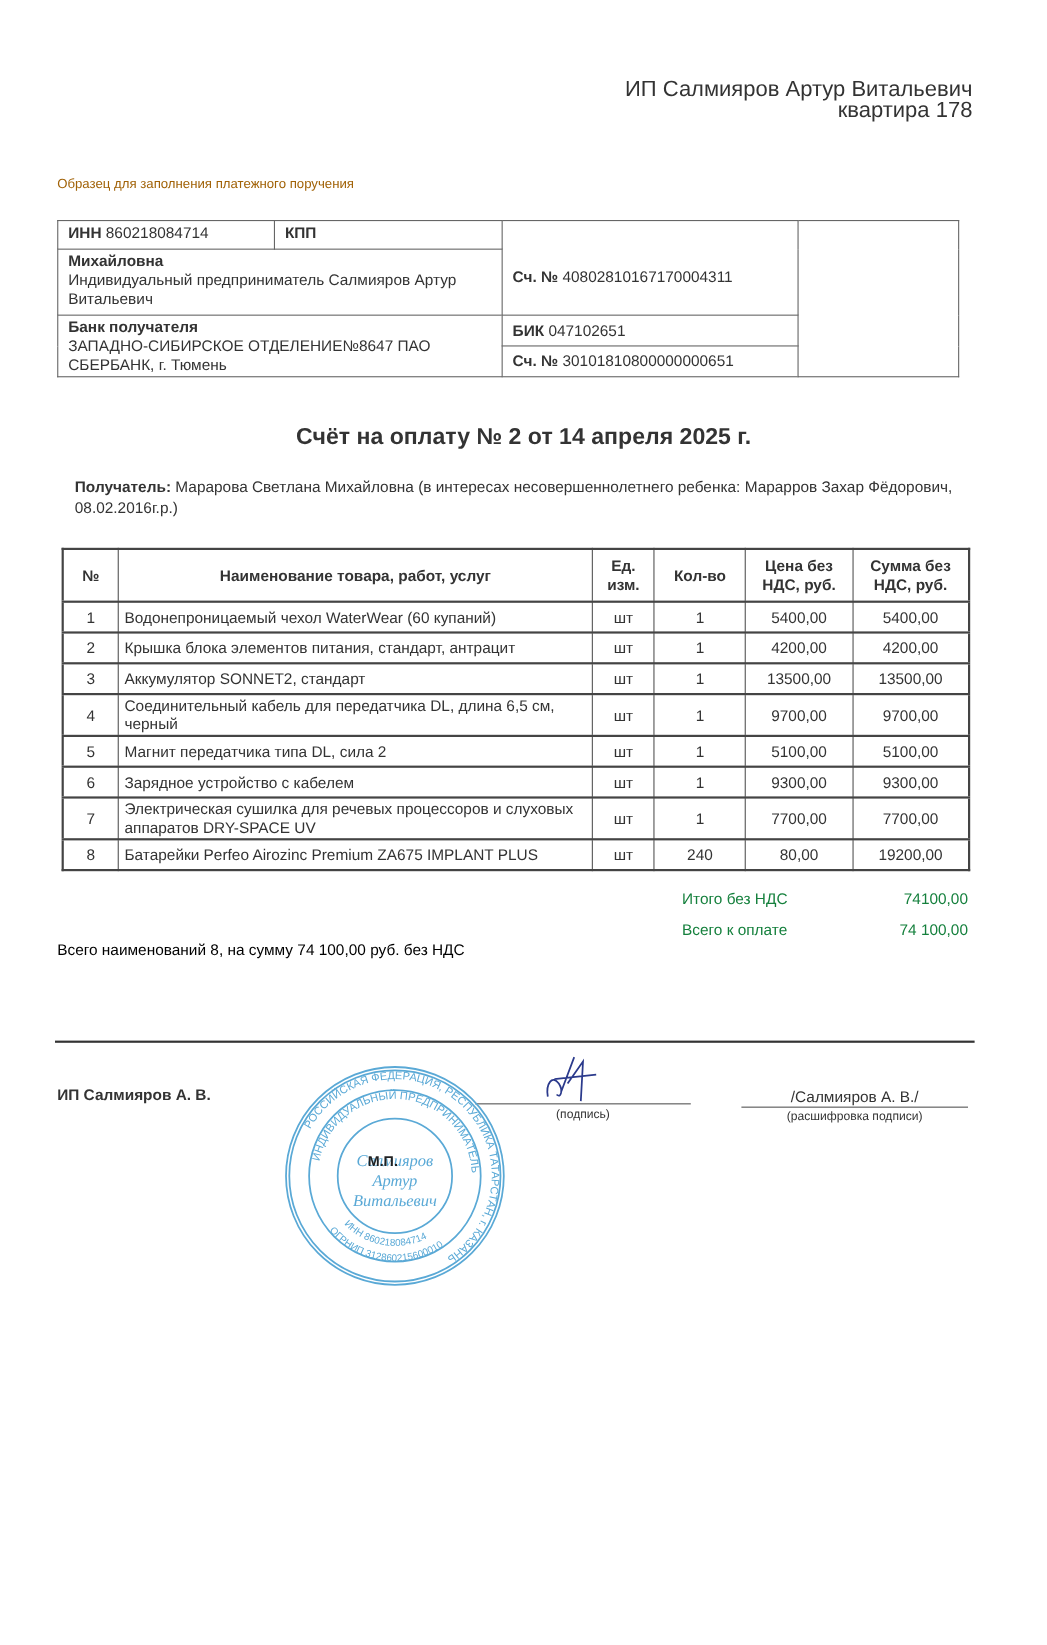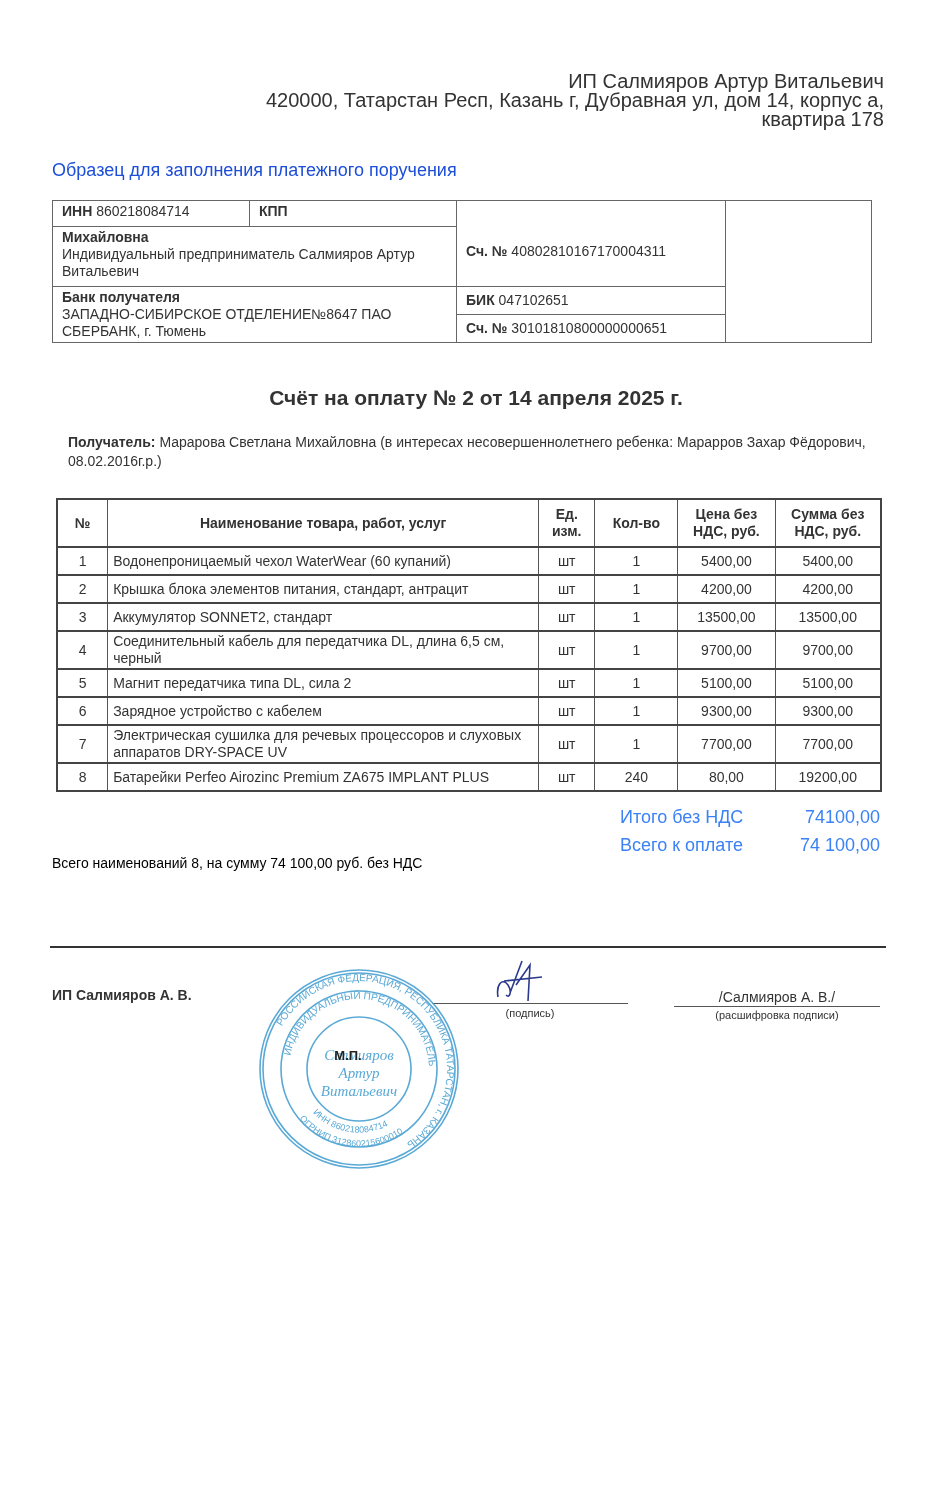--- a/index.html
+++ b/index.html
@@ -1,59 +1,58 @@
 <!DOCTYPE html>
 <html><head>
 <meta charset="utf-8">
 <style>
   html, body { margin: 0; padding: 0; background: #ffffff; }
   body { width: 952px; height: 1495px; position: relative; overflow: hidden;
          font-family: "Liberation Sans", sans-serif; color: #2a2a2a; }
   .abs { position: absolute; }
   .seller { right: 68px; top: 72px; text-align: right; font-size: 20px; line-height: 19px; color: #333; }
-  .sample-title { left: 52px; top: 160px; font-size: 18px; color: #1d4ed8; }
+  .sample-title { left: 52px; top: 160px; font-size: 12px; color: #a16207; }
 
   table { border-collapse: collapse; }
   .bank { left: 52px; top: 200px; width: 820px; font-size: 14px; color: #333; }
   .bank td { border: 1px solid #666; padding: 2px 9px; vertical-align: top; line-height: 17px; }
   .bank b { font-weight: bold; }
 
   .title { left: 0; width: 952px; top: 386px; text-align: center; font-size: 21px; font-weight: bold; color: #333; }
   .recipient { left: 68px; top: 433px; width: 810px; font-size: 14px; line-height: 19px; color: #333; }
 
   .items { left: 56px; top: 498px; width: 826px; font-size: 14px; color: #333; border: 2px solid #444; }
   .items th, .items td { border: 1px solid #555; padding: 1px 5px; line-height: 17px; }
   .items th { font-weight: bold; height: 44px; }
   .items td { height: 24px; }
   .items tr.tall td { height: 34px; }
   .items tbody tr { border-top: 2px solid #444; }
   .c { text-align: center; }
 
-  .totals { right: 72px; top: 803px; font-size: 18px; color: #3b82f6; }
+  .totals { right: 72px; top: 803px; font-size: 14px; color: #15803d; }
   .totals .row { display: flex; justify-content: flex-end; height: 28px; align-items: center; }
   .totals .lbl { width: 150px; text-align: left; }
   .totals .val { width: 110px; text-align: right; }
   .totals .bold { font-weight: normal; }
 
   .summary { left: 52px; top: 854px; font-size: 14px; line-height: 18px; color: #000000; }
 
   .rule { left: 50px; top: 946px; width: 836px; height: 2px; background: #333; }
   .ip-sign { left: 52px; top: 987px; font-size: 14px; font-weight: bold; color: #333; }
   .sig-line { top: 1003px; height: 1px; background: #555; }
   .sig-caption { font-size: 11px; color: #333; text-align: center; }
   .decode { font-size: 14px; color: #333; text-align: center; }
   .stamp { left: 258px; top: 968px; width: 202px; height: 202px; }
   .signature { left: 488px; top: 955px; width: 60px; height: 50px; }
 </style>
 </head>
 <body>
 
 <div class="abs seller">
   <div>ИП Салмияров Артур Витальевич</div>
-  <div>420000, Татарстан Респ, Казань г, Дубравная ул, дом 14, корпус а,</div>
   <div>квартира 178</div>
 </div>
 
 <div class="abs sample-title">Образец для заполнения платежного поручения</div>
 
 <table class="abs bank">
   <tbody>
       <tr style="height:26px">
     <td style="width:178px">
       <b>ИНН</b>

